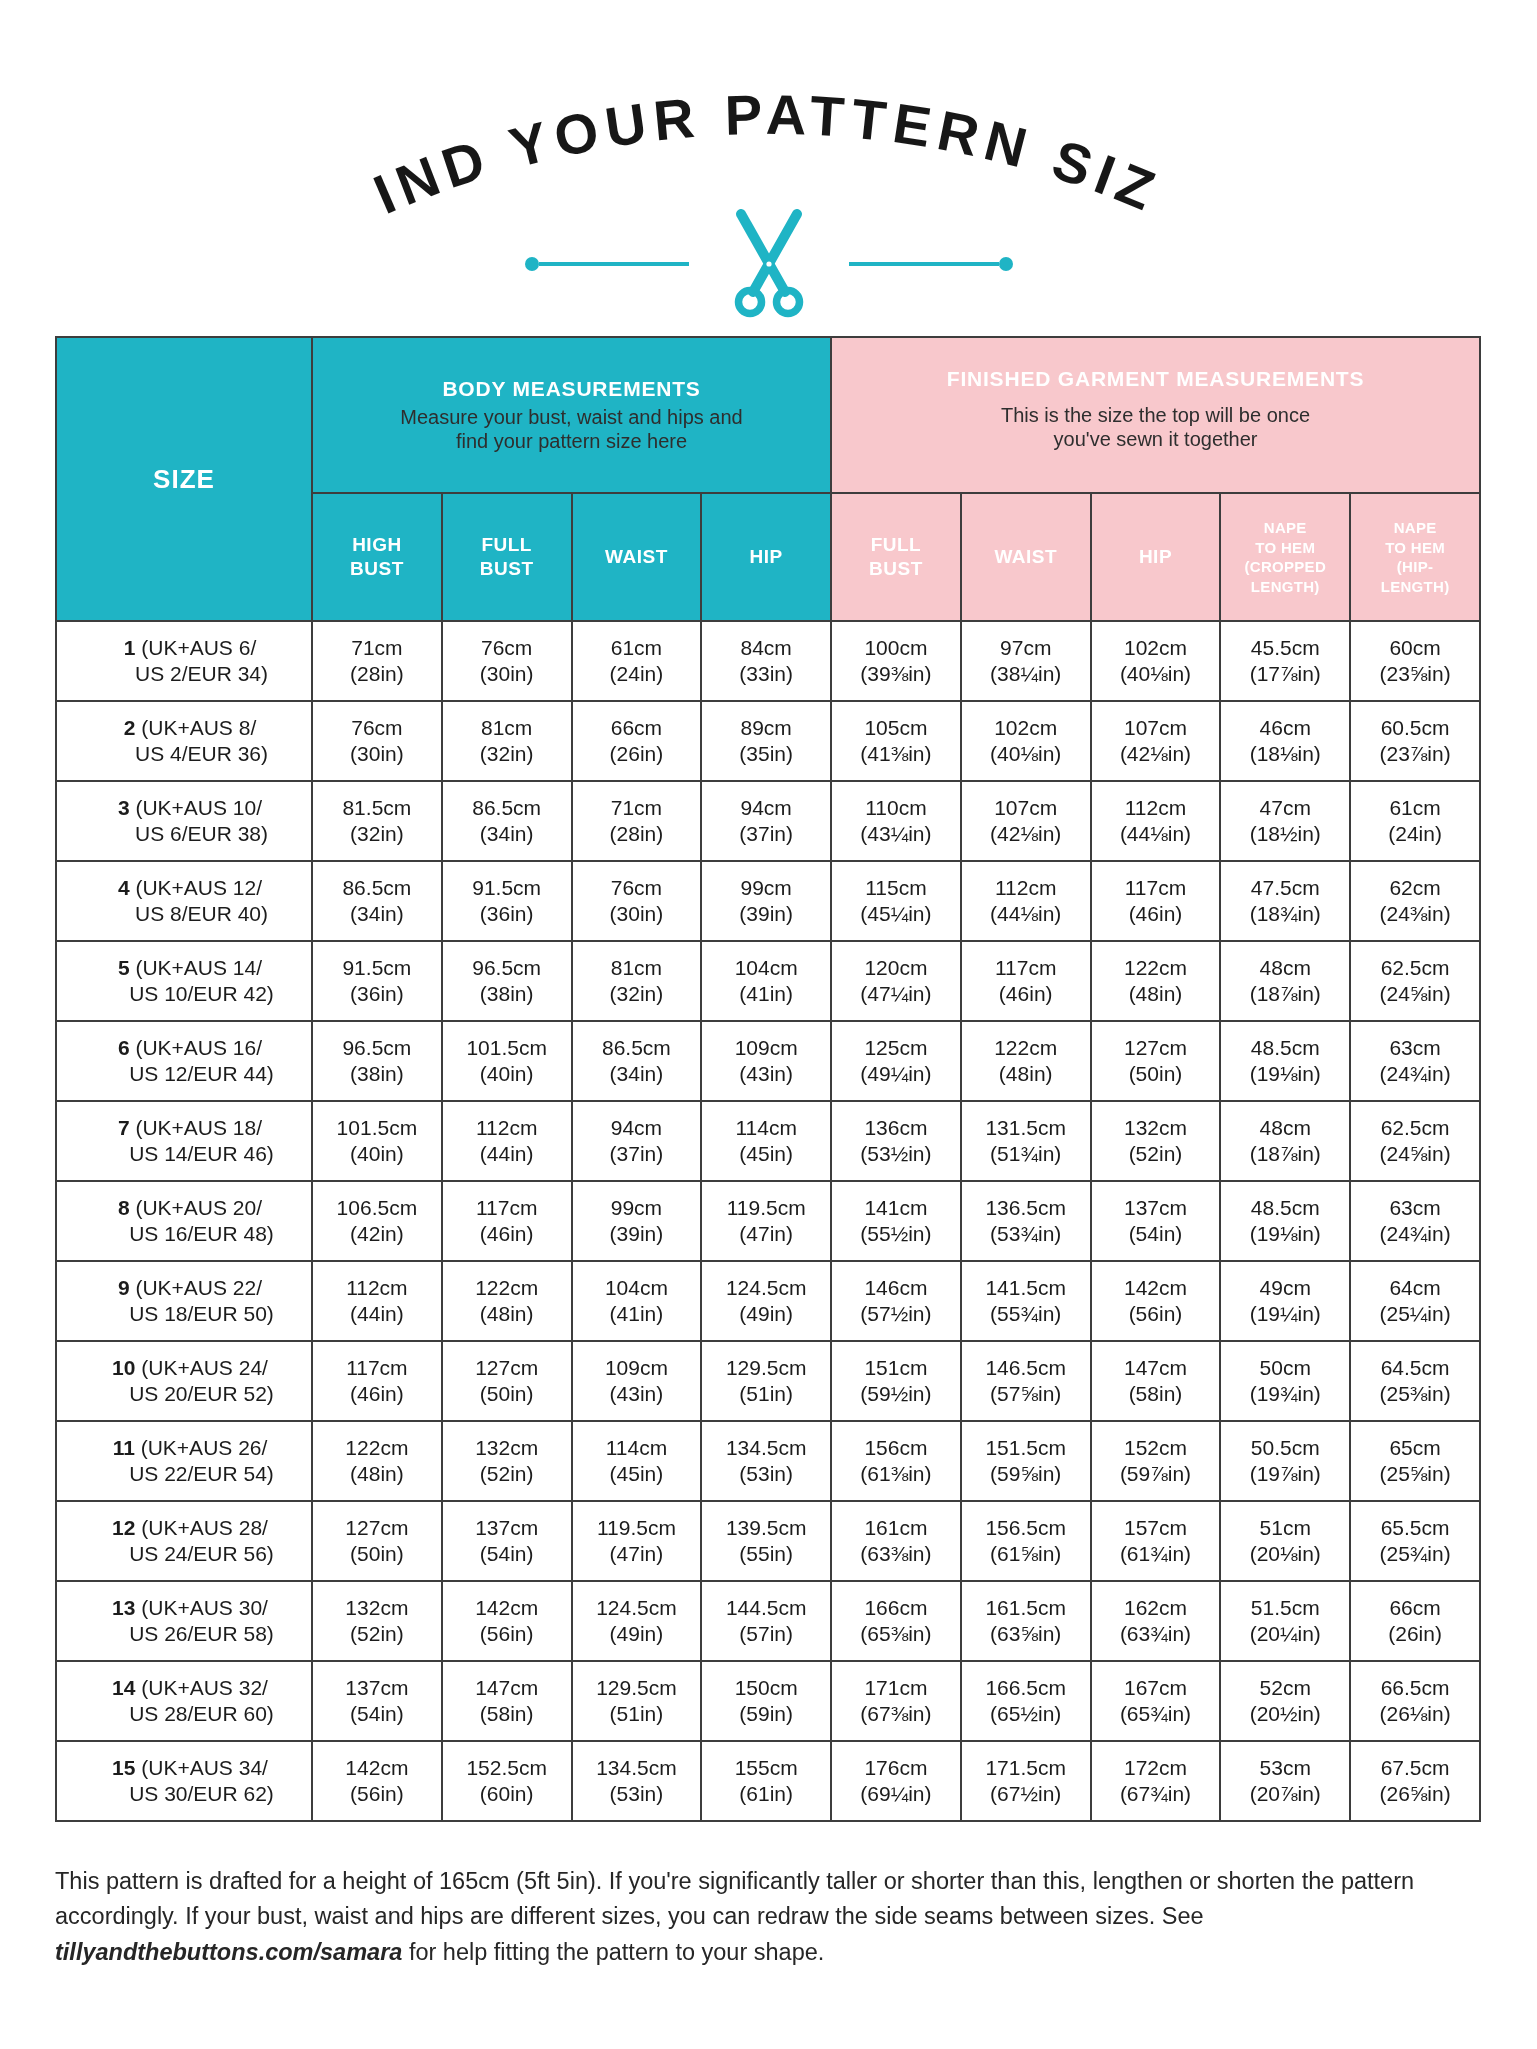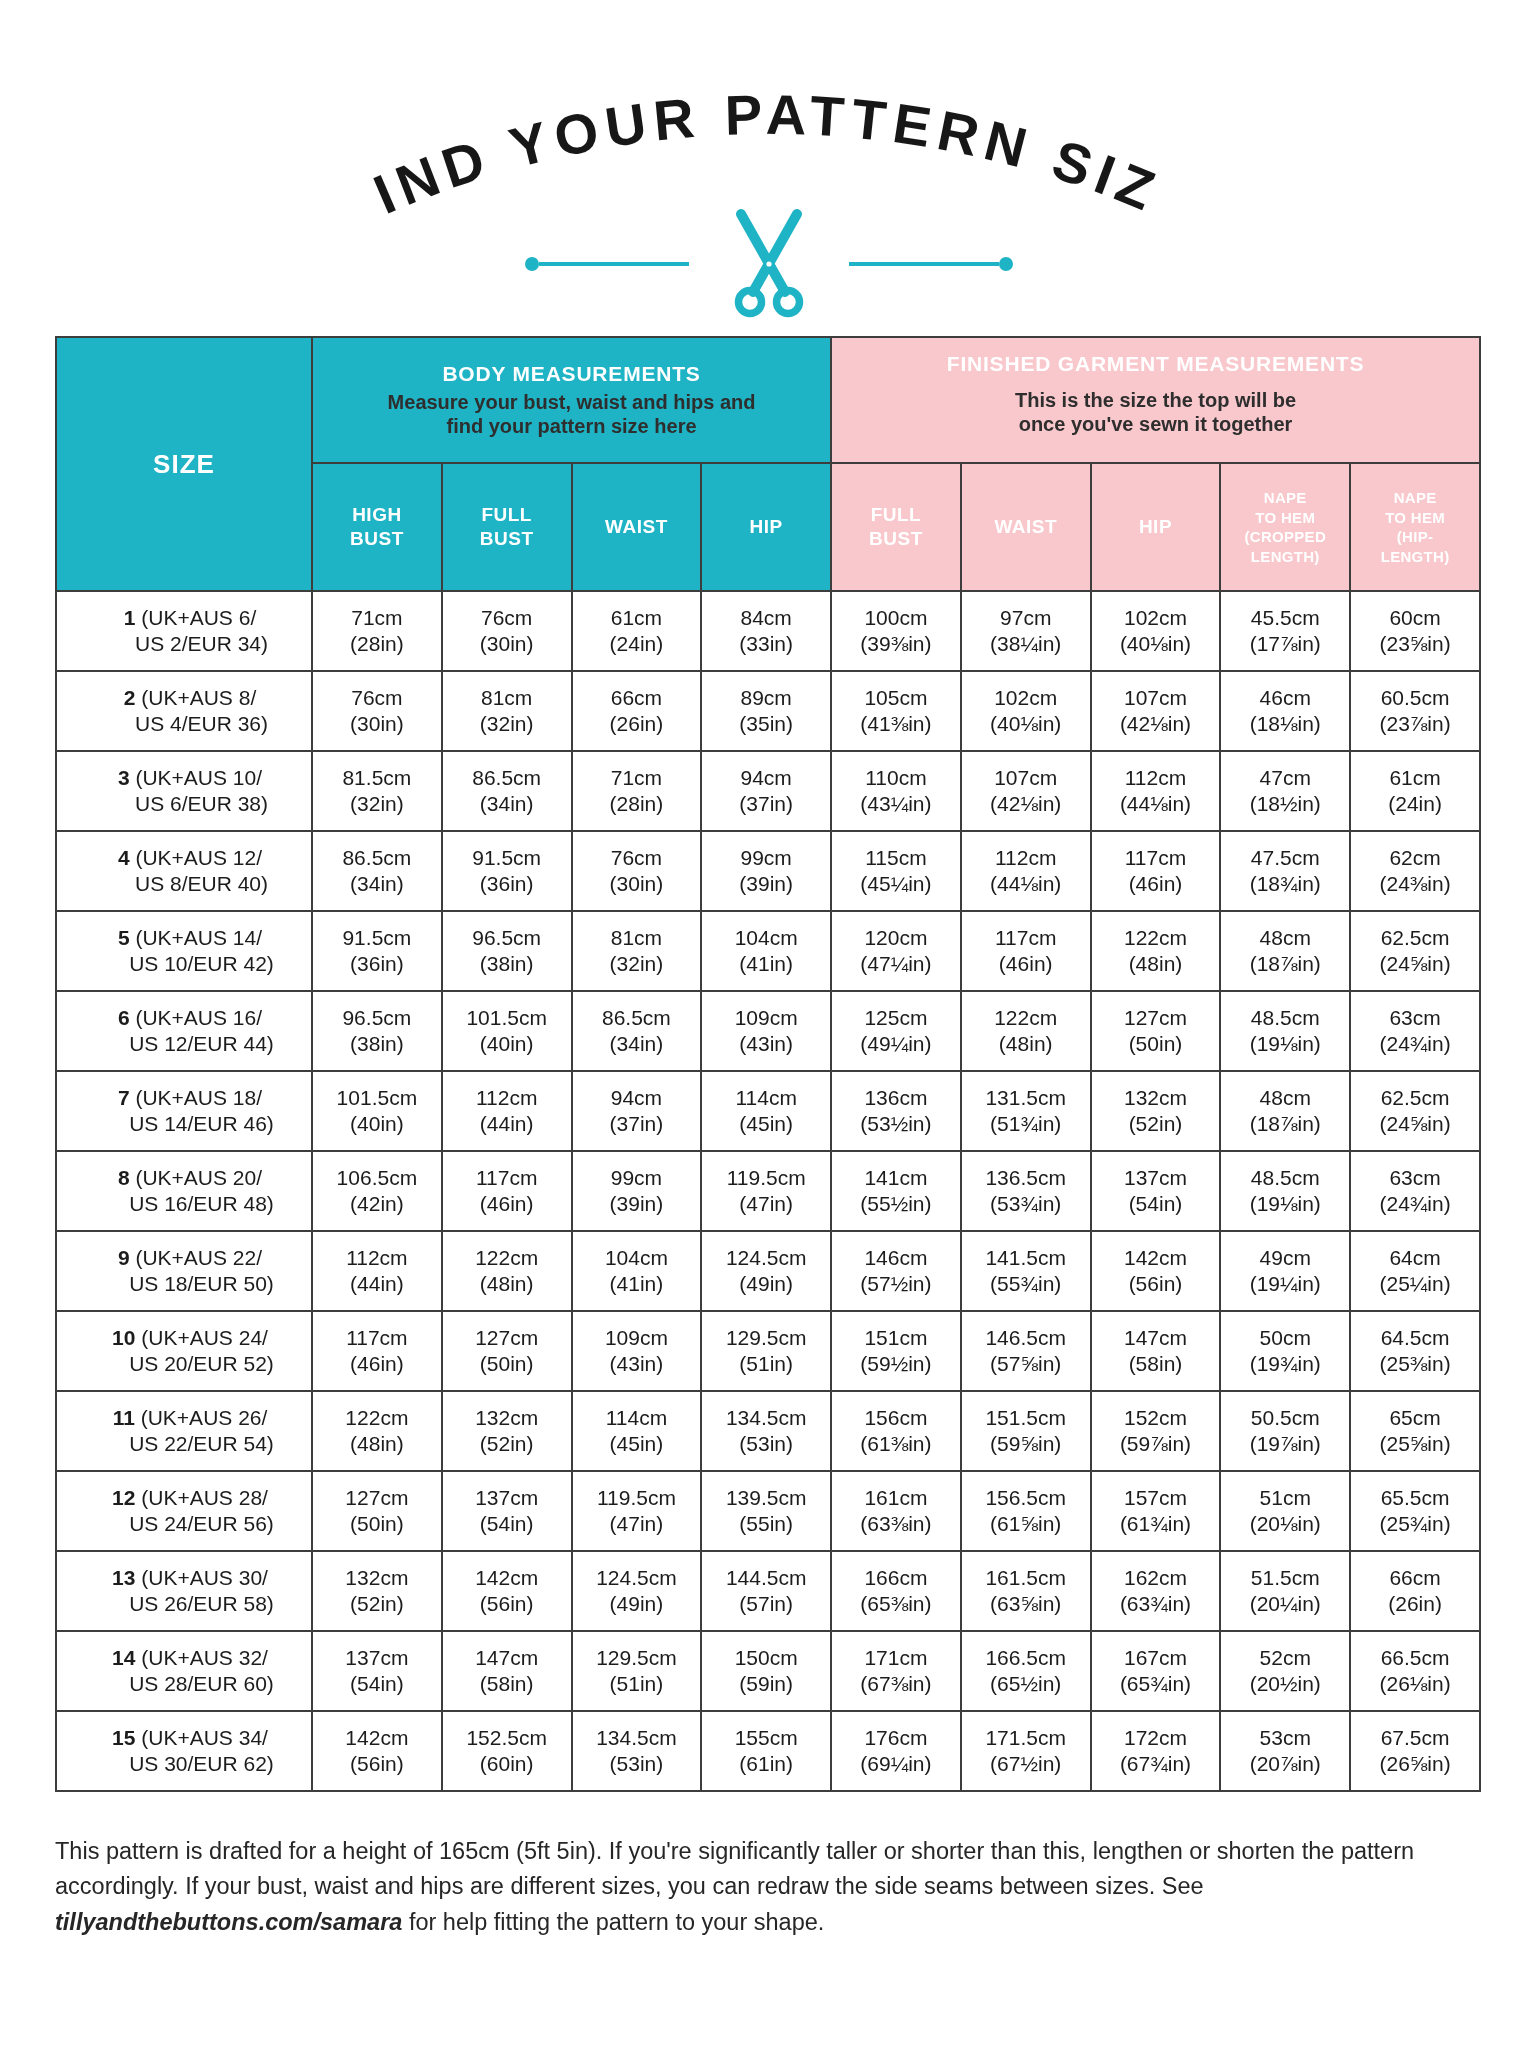--- a/index.html
+++ b/index.html
@@ -14,25 +14,25 @@
   .dot { width:14px; height:14px; border-radius:50%; background:var(--teal); }
   .line { width:150px; height:4px; background:var(--teal); }
   .scissors-svg { display:block; }
 
   
   .size-table { border-collapse:collapse; table-layout:fixed; width:1426px; margin:12px 55px 0 55px; }
   .size-table th, .size-table td { border:2px solid #3d3d3d; vertical-align:middle; }
   col.c-size { width:256px; }
 
   .size-head { background:var(--teal); color:#fff; font-size:26px; font-weight:bold; letter-spacing:1px; text-align:center; }
-  .group { height:126px; text-align:center; padding:6px 10px; }
+  .group { height:156px; text-align:center; padding:6px 10px; }
   .teal-bg { background:var(--teal); }
   .pink-bg { background:var(--pink); }
   .gtitle { color:#fff; font-size:21px; font-weight:bold; letter-spacing:0.8px; margin-bottom:4px; }
-  .gsub { color:#2e2e2e; font-size:20px; line-height:1.22; font-weight:bold; }
+  .gsub { color:#2e2e2e; font-size:20px; line-height:1.22; font-weight:normal; }
   .teal-bg .gsub { max-width:380px; margin:0 auto; }
   .pink-bg .gsub { max-width:330px; margin:12px auto; }
 
   .subcol { height:128px; text-align:center; color:#fff; font-weight:bold; white-space:pre-line; line-height:1.25; }
   .subcol.teal { background:var(--teal); font-size:19px; letter-spacing:0.5px; }
   .subcol.pink { background:var(--pink); font-size:19px; letter-spacing:0.5px; }
   .subcol.small { font-size:15px; line-height:1.3; letter-spacing:0.3px; }
 
   .size-table tbody tr { height:80px; }
   .size-table tbody td { text-align:center; font-size:21px; color:#1c1c1c; line-height:1.25; background:#fff; }

